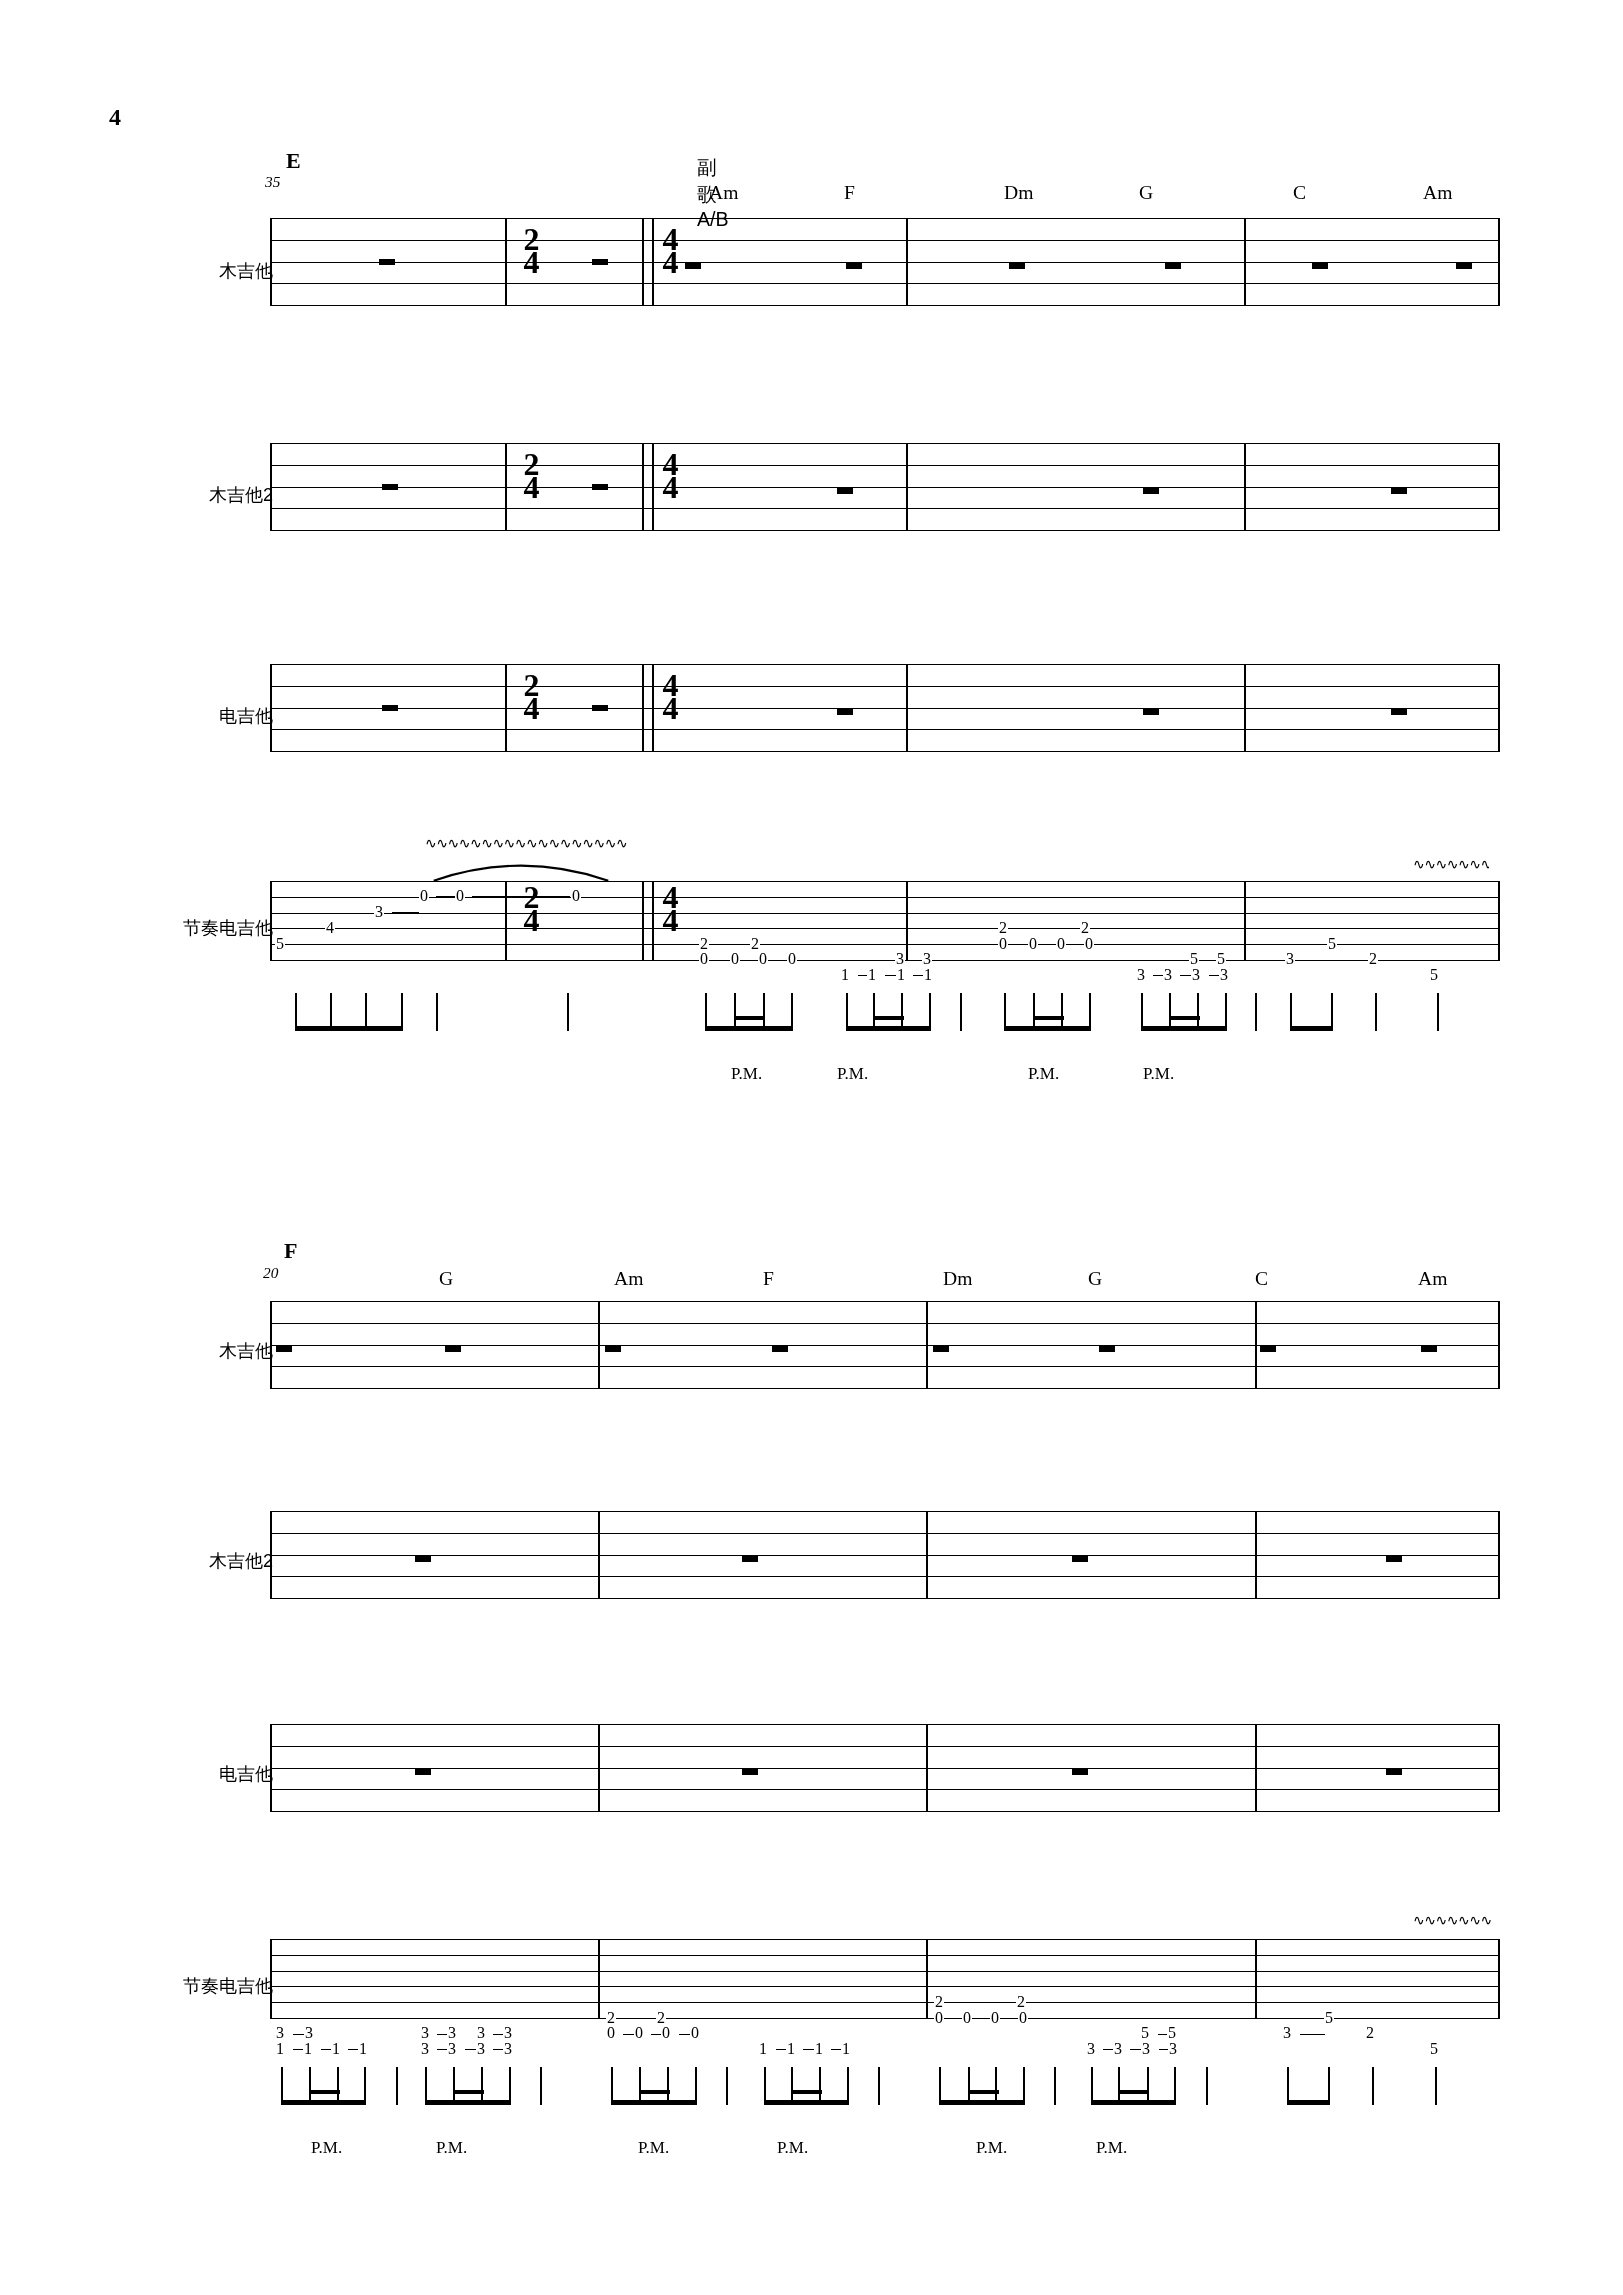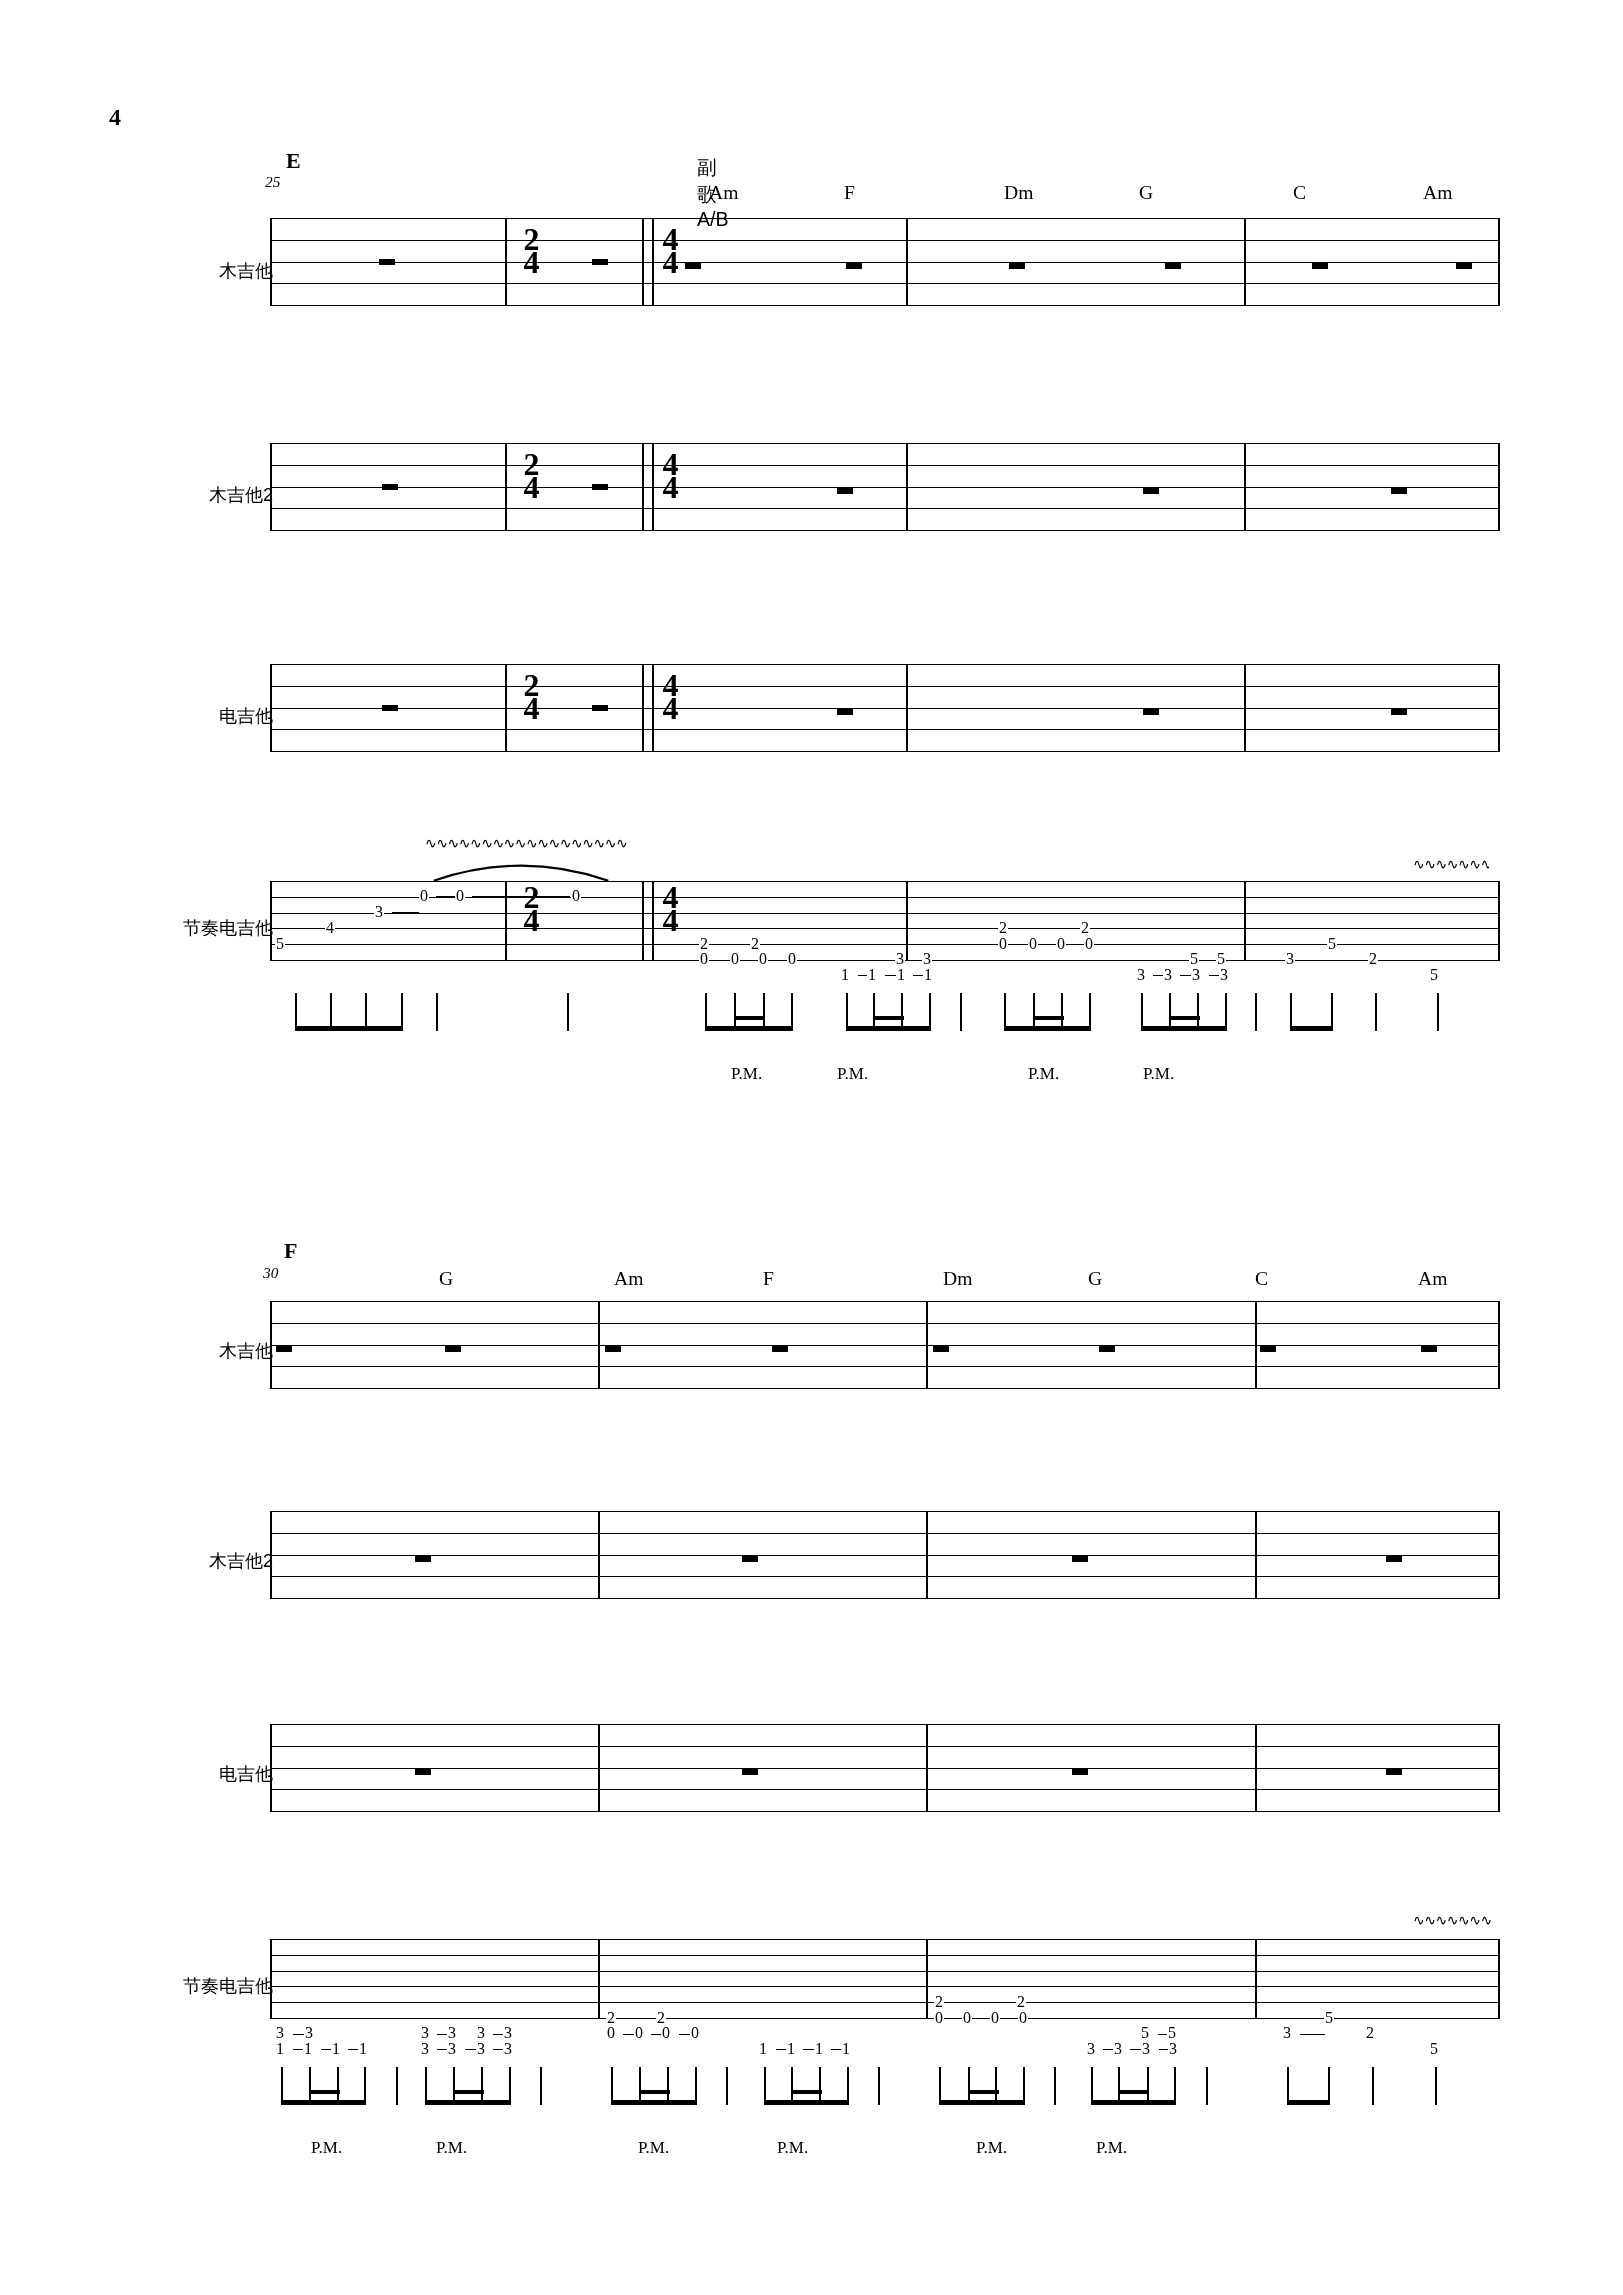--- a/index.html
+++ b/index.html
@@ -39,21 +39,21 @@
 </head>
 <body>
 
 <div class="page">
 
   <div class="page-num">4</div>
 
   <div class="system" style="left:0;top:0;">
 
     <div class="rehearsal" style="left:286px;top:148px;">E</div>
-    <div class="measnum" style="left:265px;top:173px;">25</div>
+    <div class="measnum" style="left:265px;top:173px;">35</div>
     <div class="section-tag" style="left:697px;top:154px;">副歌A/B</div>
 
     <div class="chord" style="left:709px;top:182px;">Am</div>
     <div class="chord" style="left:844px;top:182px;">F</div>
     <div class="chord" style="left:1004px;top:182px;">Dm</div>
     <div class="chord" style="left:1139px;top:182px;">G</div>
     <div class="chord" style="left:1293px;top:182px;">C</div>
     <div class="chord" style="left:1423px;top:182px;">Am</div>
 
     <div class="inst-label" style="left:93px;top:259px;width:180px;">木吉他</div>
@@ -267,21 +267,21 @@
 
     <div class="pm" style="left:731px;top:1064px;">P.M.</div>
     <div class="pm" style="left:837px;top:1064px;">P.M.</div>
     <div class="pm" style="left:1028px;top:1064px;">P.M.</div>
     <div class="pm" style="left:1143px;top:1064px;">P.M.</div>
   </div>
 
   <div class="system" style="left:0;top:0;">
 
     <div class="rehearsal" style="left:284px;top:1238px;">F</div>
-    <div class="measnum" style="left:263px;top:1264px;">30</div>
+    <div class="measnum" style="left:263px;top:1264px;">20</div>
 
     <div class="chord" style="left:439px;top:1268px;">G</div>
     <div class="chord" style="left:614px;top:1268px;">Am</div>
     <div class="chord" style="left:763px;top:1268px;">F</div>
     <div class="chord" style="left:943px;top:1268px;">Dm</div>
     <div class="chord" style="left:1088px;top:1268px;">G</div>
     <div class="chord" style="left:1255px;top:1268px;">C</div>
     <div class="chord" style="left:1418px;top:1268px;">Am</div>
 
     <div class="inst-label" style="left:93px;top:1339px;width:180px;">木吉他</div>

